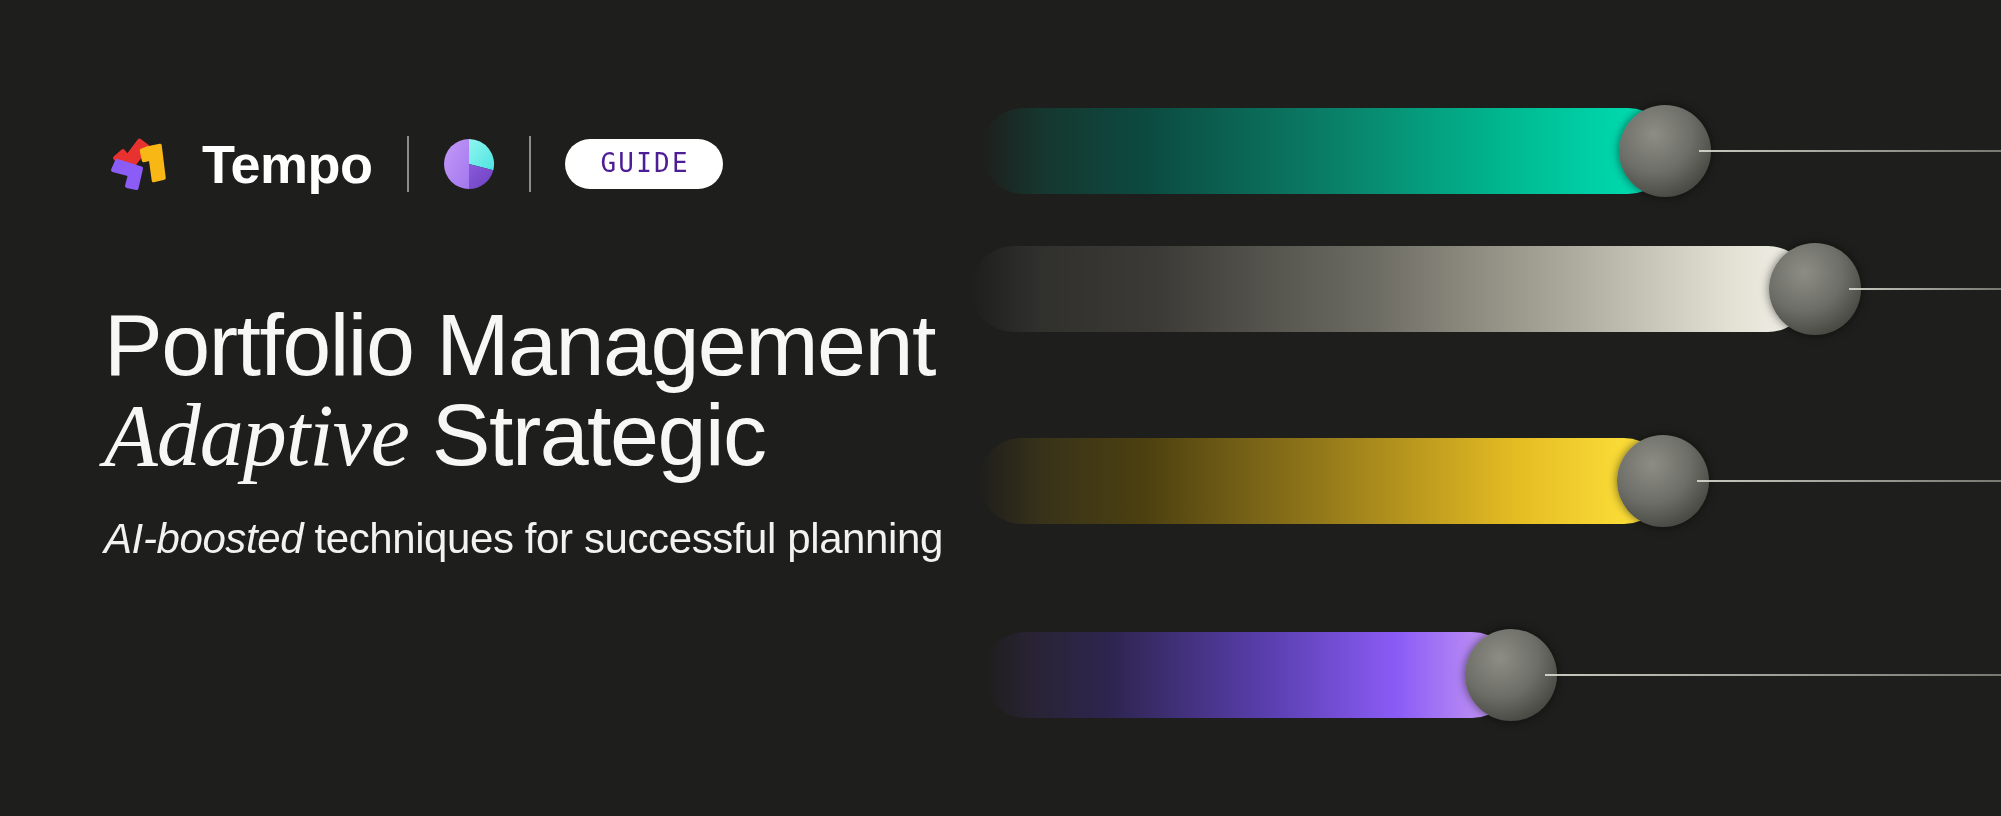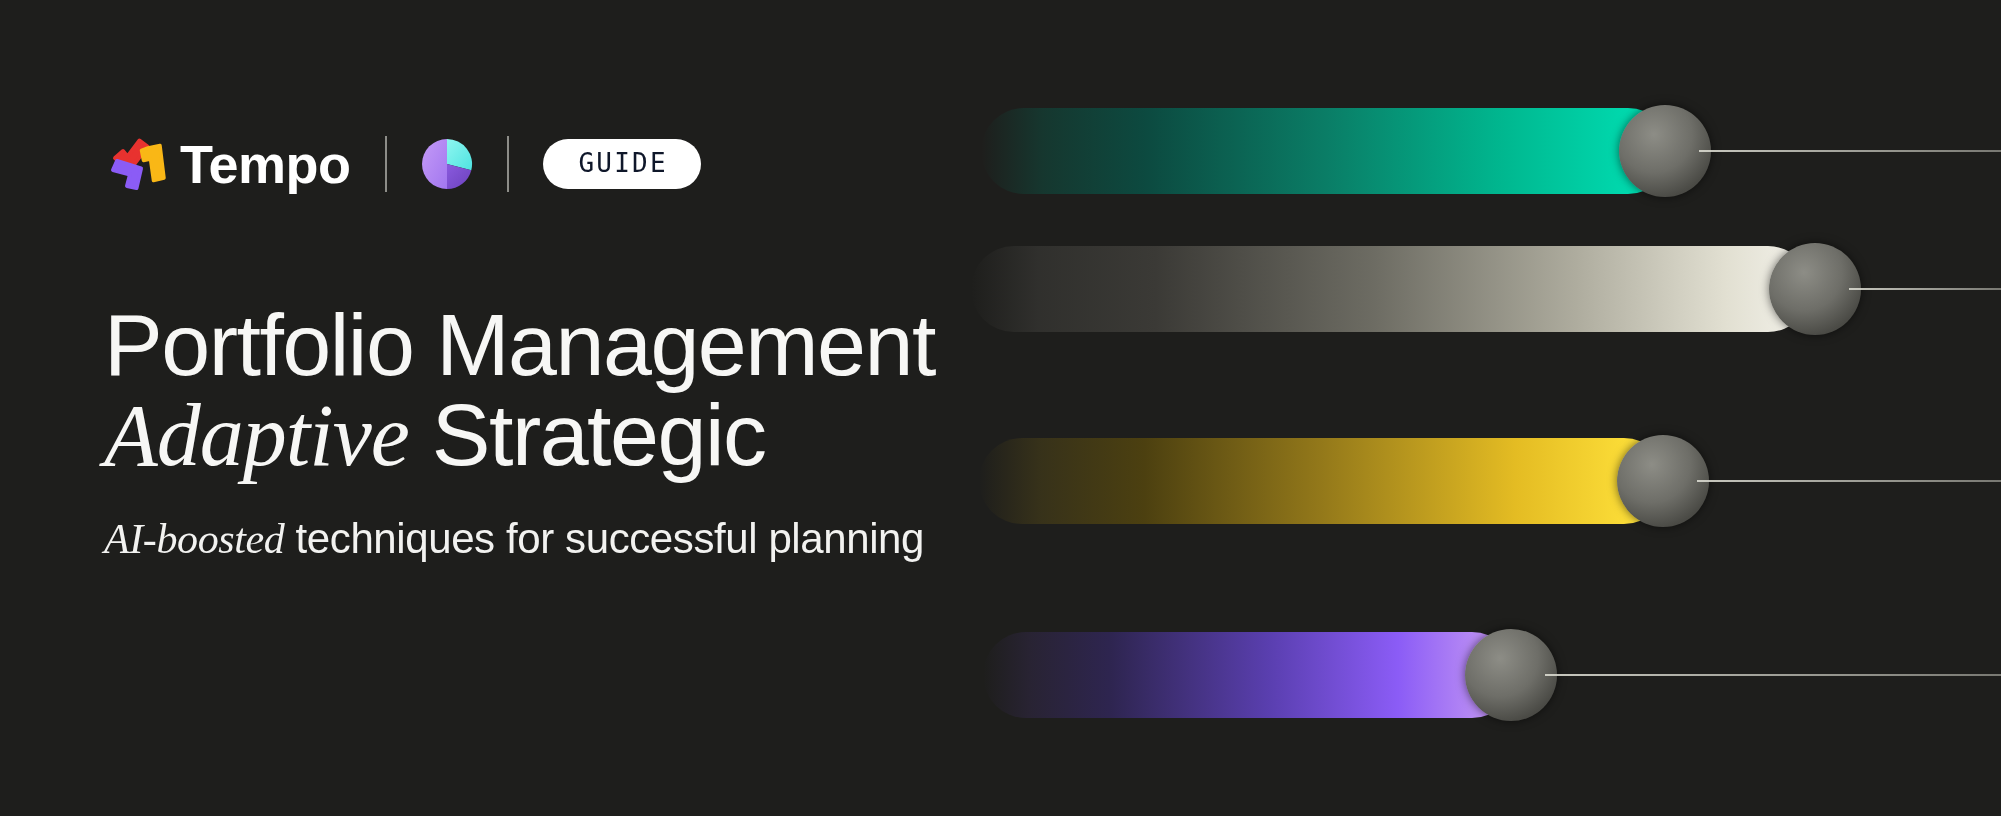--- a/index.html
+++ b/index.html
@@ -23,21 +23,21 @@
     left: 108px;
     top: 128px;
     display: flex;
     align-items: center;
     height: 72px;
   }
 
   .logo-lockup {
     display: flex;
     align-items: center;
-    gap: 8px;
+    gap: 30px;
   }
   .logo-mark {
     width: 64px;
     height: 64px;
     flex: 0 0 auto;
     display: block;
   }
   .logo-word {
     color: #ffffff;
     font-size: 54px;
@@ -70,21 +70,21 @@
     font-family: "DejaVu Sans Mono", "Liberation Mono", monospace;
     color: #ffffff;
     font-size: 24px;
     line-height: 1.28;
     letter-spacing: 1.2px;
     white-space: pre-line;
   }
 
   .guide-pill {
     background: #ffffff;
-    color: #0f172a;
+    color: #4c1d95;
     font-family: "DejaVu Sans Mono", "Liberation Mono", monospace;
     font-size: 26px;
     letter-spacing: 2.2px;
     border-radius: 999px;
     padding: 11px 33px 13px 36px;
     line-height: 1;
     white-space: nowrap;
     border: none;
   }
 
@@ -112,21 +112,21 @@
   .subhead {
     margin-top: 34px;
     color: #f2f2f0;
     font-size: 42px;
     font-weight: 400;
     line-height: 1.15;
     letter-spacing: -0.4px;
     white-space: nowrap;
   }
   .subhead .ital {
-    font-family: Liberation Serif, serif;
+    font-family: Liberation Sans, sans-serif;
     font-style: italic;
   }
 
   
   .sliders {
     position: absolute;
     right: 0;
     top: 0;
     width: 1030px;
     height: 816px;

